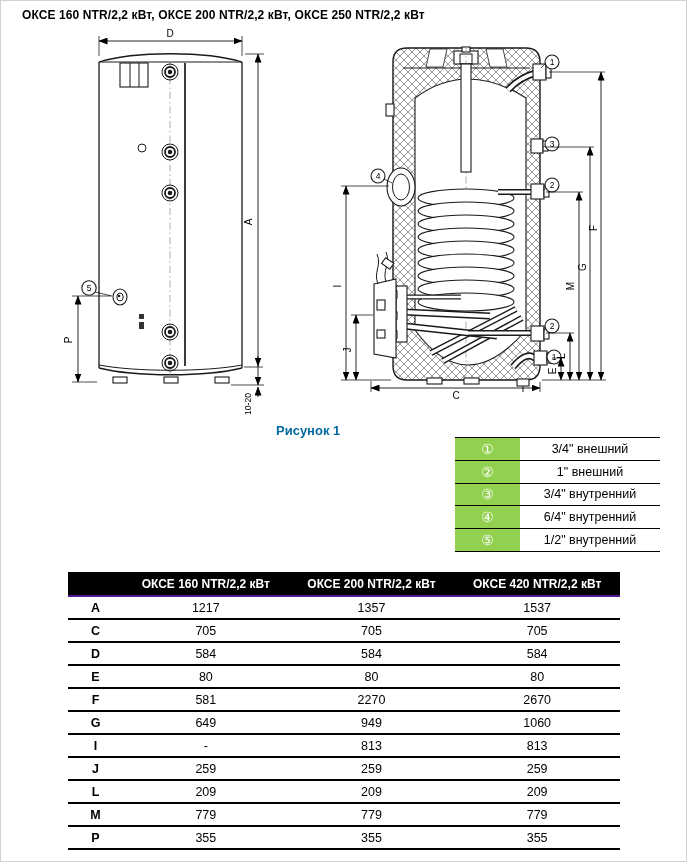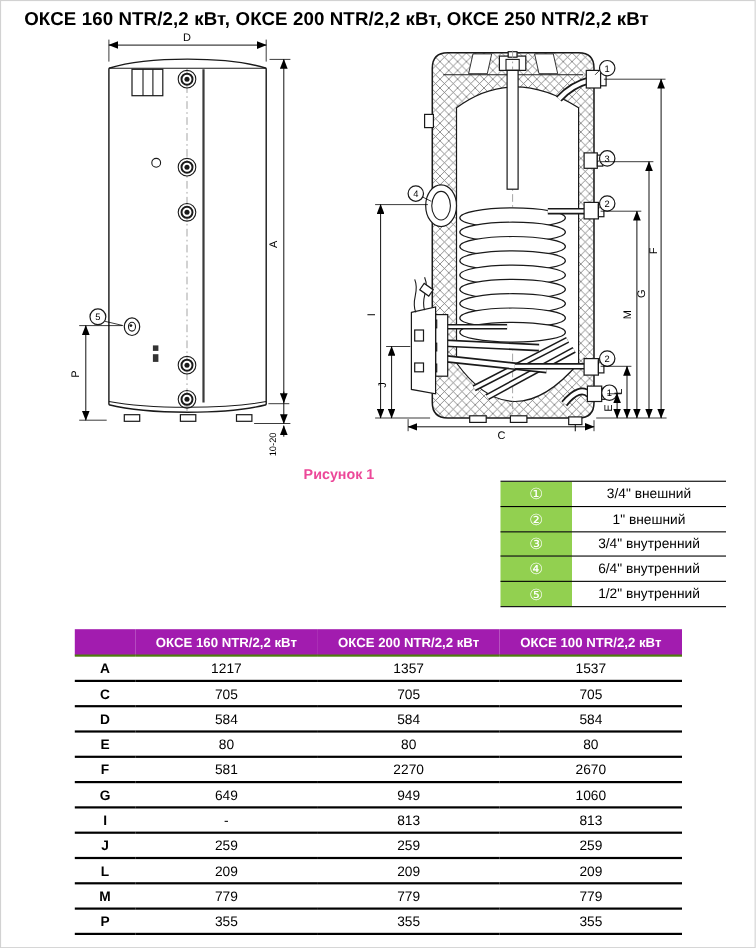--- a/index.html
+++ b/index.html
@@ -1,33 +1,33 @@
 <!DOCTYPE html>
 <html><head>
 <meta charset="utf-8">
 <style>
   html,body{margin:0;padding:0;}
   body{
     width:687px;height:862px;position:relative;background:#fff;
     font-family:"Liberation Sans",sans-serif;color:#000;overflow:hidden;
   }
   .frame{position:absolute;inset:0;border:1px solid #d2d2d2;pointer-events:none;}
-  .title{position:absolute;left:22px;top:8px;font-size:17px;font-weight:bold;letter-spacing:.1px;}
+  .title{position:absolute;left:22px;top:8px;font-size:12px;font-weight:bold;letter-spacing:.1px;}
   svg.drawing{position:absolute;left:0;top:0;width:687px;height:460px;}
-  .caption{position:absolute;left:276px;top:423px;font-size:13px;font-weight:bold;color:#ec4899;}
+  .caption{position:absolute;left:276px;top:423px;font-size:13px;font-weight:bold;color:#0369a1;}
 
   
   table.conn{position:absolute;left:455px;top:437px;width:205px;border-collapse:collapse;table-layout:fixed;}
   table.conn td{border-top:1.5px solid #000;border-bottom:1.5px solid #000;height:21.8px;text-align:center;padding:0;vertical-align:middle;}
   table.conn td.num{width:65px;background:#92D050;color:#fff;font-size:14px;line-height:1;}
   table.conn td.desc{font-size:12.5px;}
 
   
   table.dims{position:absolute;left:68px;top:572px;width:552px;border-collapse:collapse;table-layout:fixed;}
-  table.dims th{background:#a21caf;color:#fff;font-size:12px;font-weight:bold;height:23px;padding:0;border-bottom:2px solid #4d7c0f;vertical-align:middle;}
+  table.dims th{background:#000000;color:#fff;font-size:12px;font-weight:bold;height:23px;padding:0;border-bottom:2px solid #4c1d95;vertical-align:middle;}
   table.dims td{height:21px;text-align:center;font-size:12.5px;border-bottom:2px solid #000;padding:0;vertical-align:middle;}
   table.dims td.lbl{font-weight:bold;}
 
   
   .ol{fill:none;stroke:#1a1a1a;stroke-width:1.3;}
   .thin{fill:none;stroke:#1a1a1a;stroke-width:1;}
   .wfill{fill:#fff;stroke:#1a1a1a;stroke-width:1.1;}
   .dim{stroke:#000;stroke-width:.85;fill:none;}
   .ext{stroke:#000;stroke-width:.7;fill:none;}
   .center{stroke:#999;stroke-width:.8;stroke-dasharray:7 3 1.5 3;fill:none;}
@@ -305,21 +305,21 @@
       <col style="width:55px">
       <col>
       <col>
       <col>
     </colgroup>
   <thead>
     <tr>
       <th></th>
       <th>ОКСЕ 160 NTR/2,2 кВт</th>
       <th>ОКСЕ 200 NTR/2,2 кВт</th>
-      <th>ОКСЕ 100 NTR/2,2 кВт</th>
+      <th>ОКСЕ 420 NTR/2,2 кВт</th>
     </tr>
   </thead>
   <tbody>
     <tr>
       <td class="lbl">A</td>
       <td>1217</td>
       <td>1357</td>
       <td>1537</td>
     </tr>
     <tr>

